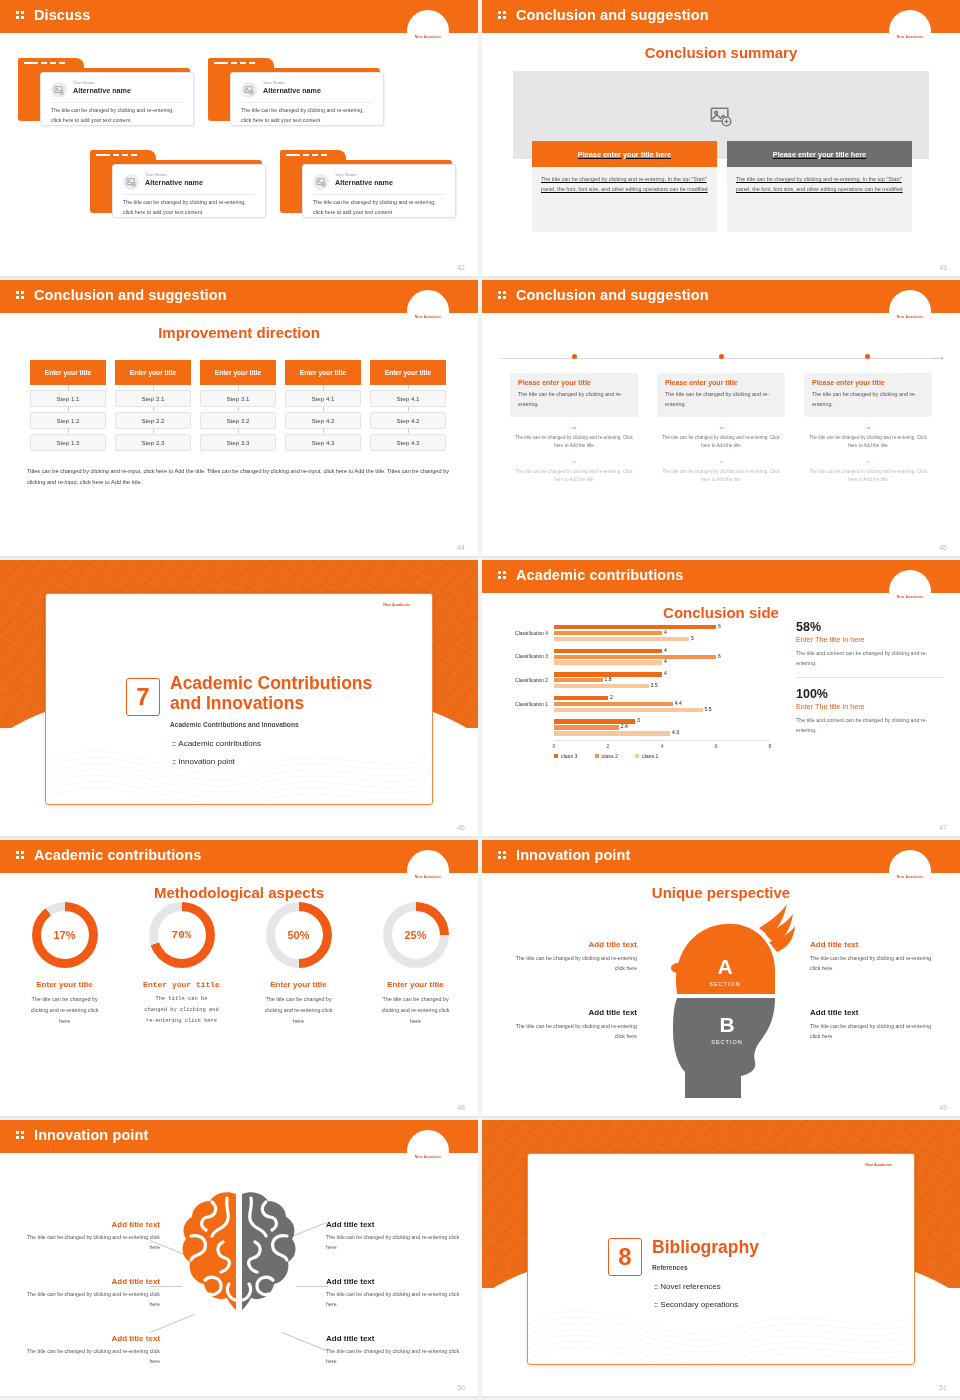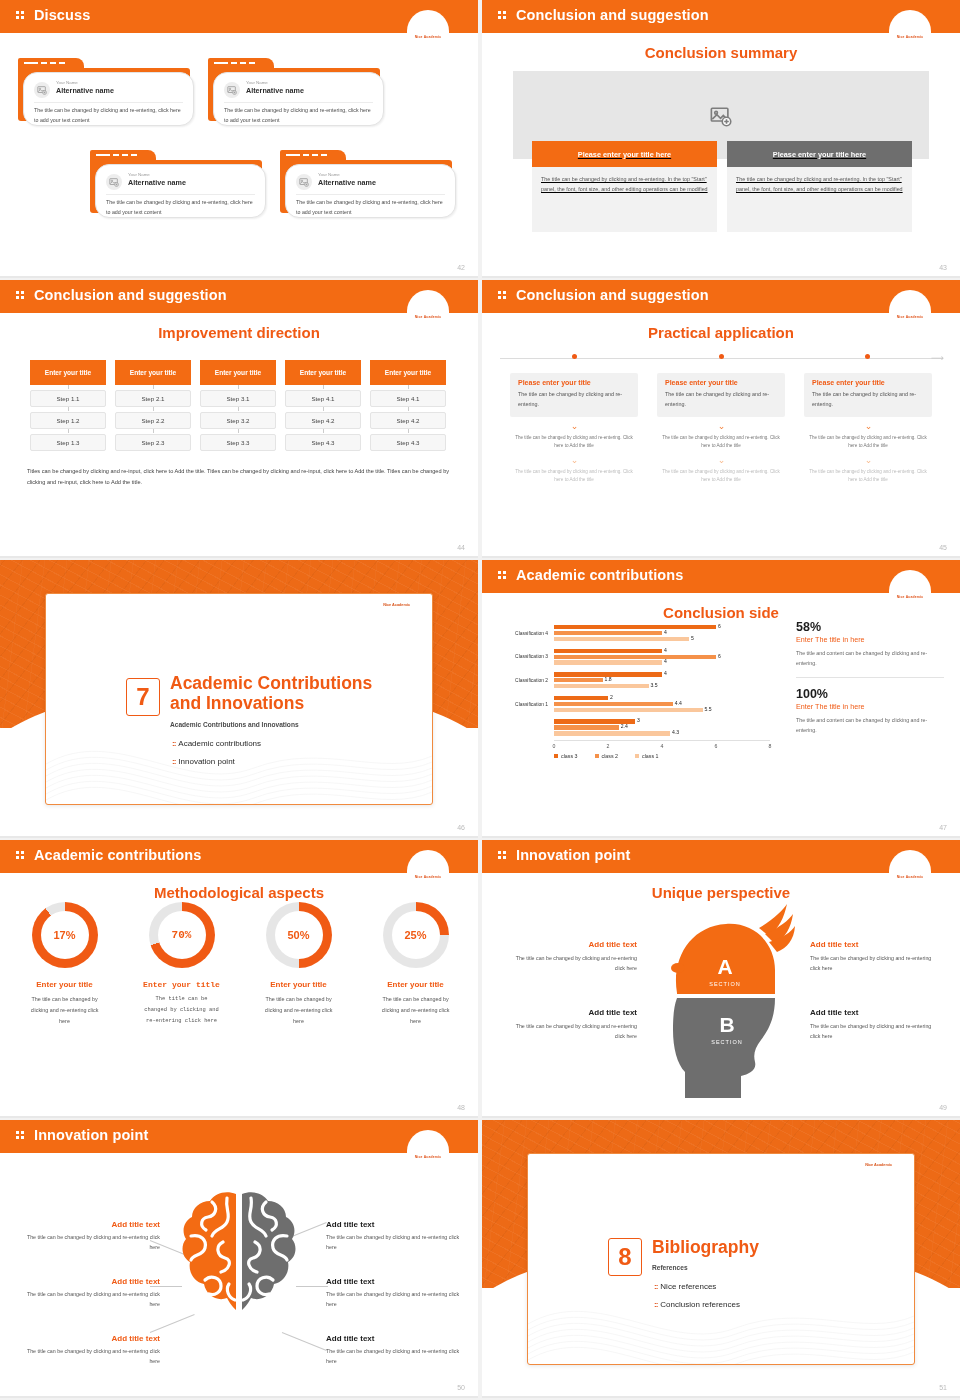--- a/index.html
+++ b/index.html
@@ -35,22 +35,22 @@
   .folder { position:absolute; }
   .folder .tab { position:absolute; left:0; top:0; width:66px; height:11px; background:#F36B13;
                  border-radius:2px 8px 0 0; }
   .folder .tab u { position:absolute; top:4px; height:2px; background:#fff; display:block; }
   .folder .tab u:nth-child(1){left:6px;width:14px}
   .folder .tab u:nth-child(2){left:23px;width:6px}
   .folder .tab u:nth-child(3){left:32px;width:6px}
   .folder .tab u:nth-child(4){left:41px;width:6px}
   .folder .body { position:absolute; left:0; top:10px; width:100%; height:53px; background:#F36B13;
                   border-radius:0 3px 3px 3px; }
-  .folder .card { position:absolute; left:5px; top:14px; right:-4px; height:54px; background:#fff;
-                  border:1px solid #e3e3e3; border-radius:14px; box-shadow:1px 1px 2px rgba(0,0,0,.07); }
+  .folder .card { position:absolute; left:22px; top:14px; right:-4px; height:54px; background:#fff;
+                  border:1px solid #e3e3e3; border-radius:3px; box-shadow:1px 1px 2px rgba(0,0,0,.07); }
   .fc-ico { position:absolute; left:10px; top:9px; width:16px; height:16px; border-radius:50%;
             background:#ededed; display:flex; align-items:center; justify-content:center; }
   .fc-ico svg { width:10px; height:10px; }
   .fc-name { position:absolute; left:32px; top:7px; font-size:4.4px; color:#9a9a9a; }
   .fc-alt  { position:absolute; left:32px; top:13px; font-size:7.2px; font-weight:bold; color:#2d2d2d; }
   .fc-rule { position:absolute; left:10px; right:10px; top:29px; height:1px; background:#ececec; }
   .fc-desc { position:absolute; left:10px; right:10px; top:33px; font-size:5.3px; color:#4a4a4a; line-height:1.8; }
 
   
   .img-panel { position:absolute; left:31px; top:71px; width:416px; height:88px; background:#e6e6e6; }
@@ -387,21 +387,20 @@
         <i></i>
         <i></i>
         <i></i>
         <i></i>
       </span>
     <div class="hdr-title">Conclusion and suggestion</div>
     <div class="hdr-badge">
         <span>Nice Academic</span>
       </div>
   </div>
-  <div class="sect-title">Practical application</div>
 
   <div class="tl"></div>
   <div class="tl-arrow">⟶</div>
   <div class="tl-dot" style="left:90px;"></div>
   <div class="tl-dot" style="left:237px;"></div>
   <div class="tl-dot" style="left:383px;"></div>
 
   <div class="pacol" style="left:28px;top:93px;">
     <div class="box">
       <h4>Please enter your title</h4>
@@ -764,18 +763,18 @@
         <path d="M0,76 C70,36 140,106 210,80 C280,54 340,90 390,68"></path>
         <path d="M0,82 C70,42 140,112 210,86 C280,60 340,96 390,74"></path>
         <path d="M0,88 C70,48 140,118 210,92 C280,66 340,102 390,80"></path>
       </g>
     </svg>
     <div class="div-num">8</div>
     <div class="div-h1" style="top:84px;">
       <span>Bibliography</span>
     </div>
     <div class="div-h2" style="top:110px;">References</div>
-    <div class="div-li" style="top:128px;"><b>::</b><span>Nice references</span></div>
-    <div class="div-li" style="top:146px;"><b>::</b><span>Conclusion references</span></div>
+    <div class="div-li" style="top:128px;"><b>::</b><span>Novel references</span></div>
+    <div class="div-li" style="top:146px;"><b>::</b><span>Secondary operations</span></div>
   </div>
   <div class="pgno">51</div>
   <div class="baseline"></div>
 </div>
 
 </body></html>

